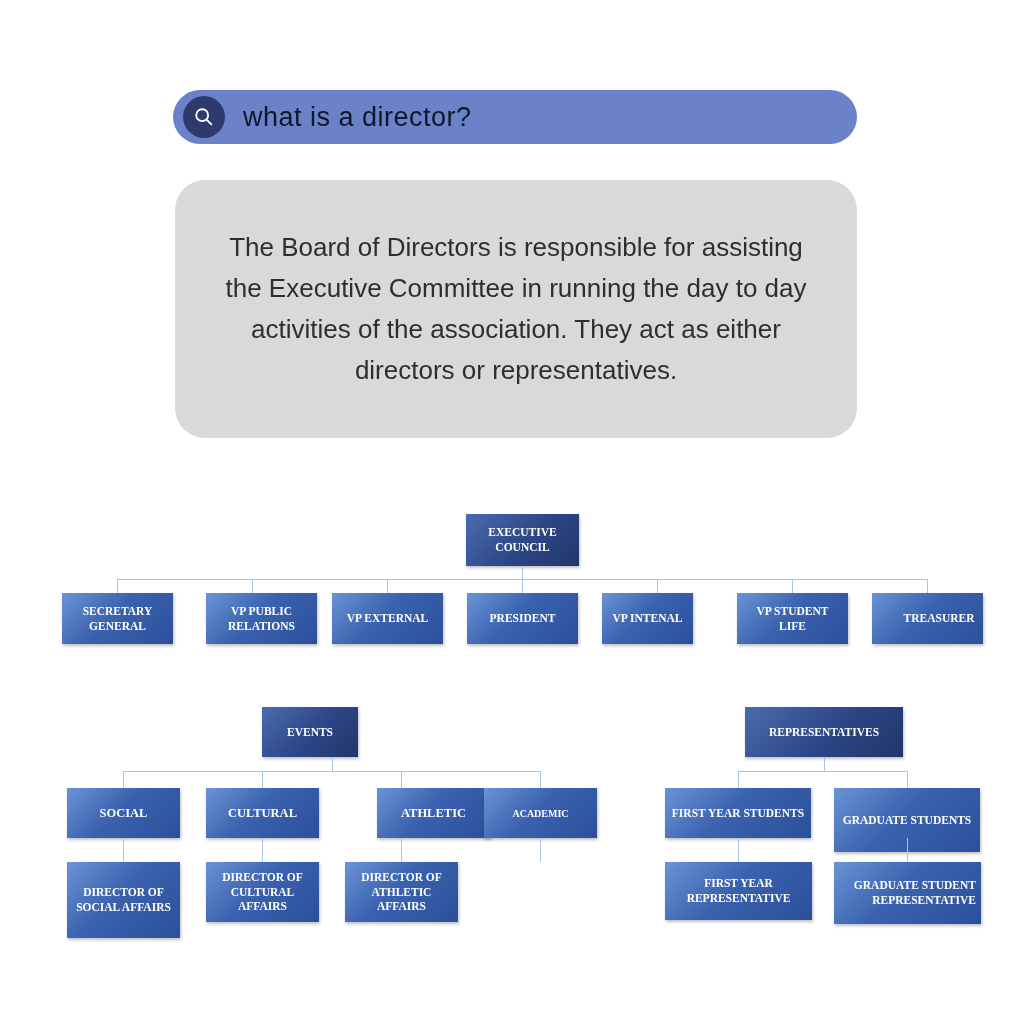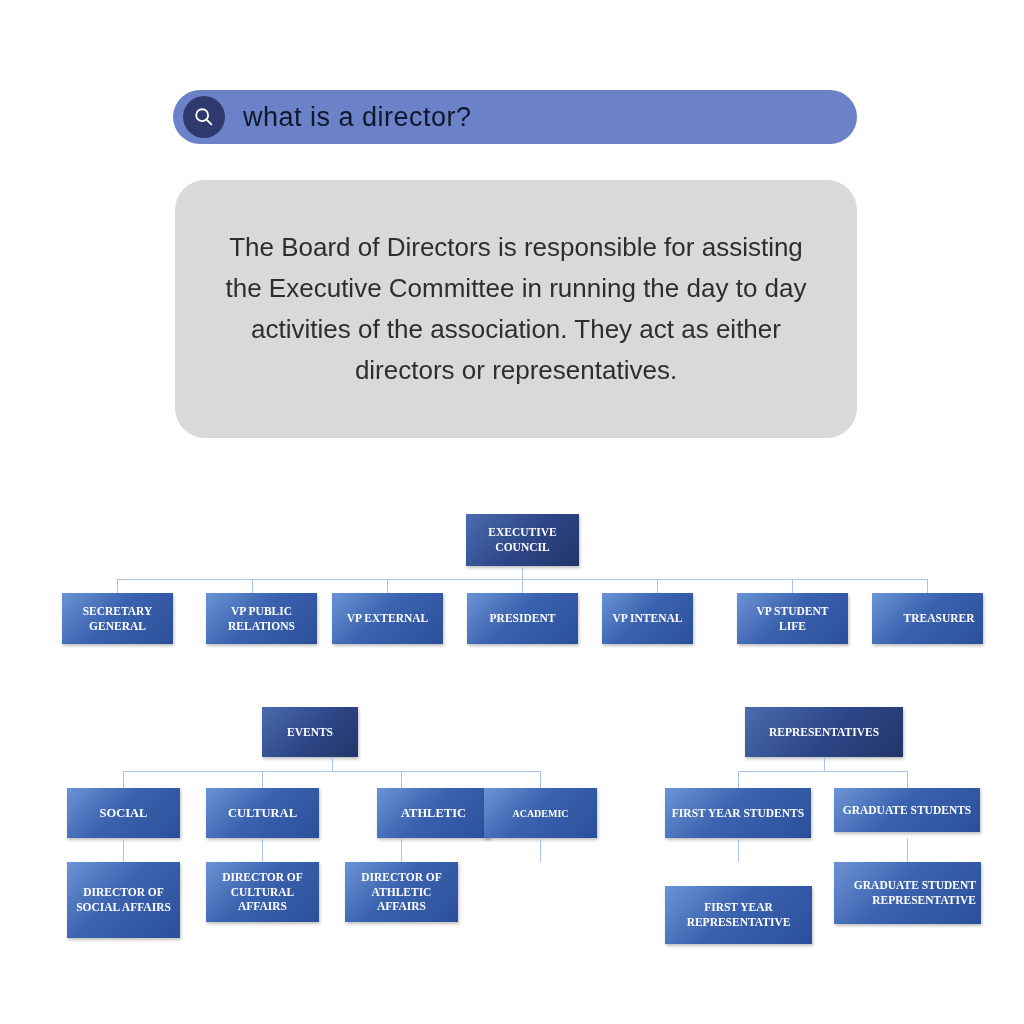--- a/index.html
+++ b/index.html
@@ -85,22 +85,22 @@
   <div class="node" style="left:67px;top:788px;width:113px;height:50px;font-size:12.5px;">SOCIAL</div>
   <div class="node" style="left:206px;top:788px;width:113px;height:50px;font-size:12.5px;">CULTURAL</div>
   <div class="node" style="left:345px;top:788px;width:113px;height:50px;font-size:12.5px;margin-left:32px;">ATHLETIC</div>
   <div class="node" style="left:484px;top:788px;width:113px;height:50px;font-size:10px;">ACADEMIC</div>
   <div class="node" style="left:67px;top:862px;width:113px;height:76px;">DIRECTOR OF SOCIAL AFFAIRS</div>
   <div class="node" style="left:206px;top:862px;width:113px;height:60px;">DIRECTOR OF CULTURAL AFFAIRS</div>
   <div class="node" style="left:345px;top:862px;width:113px;height:60px;">DIRECTOR OF ATHLETIC AFFAIRS</div>
 
   <div class="node header" style="left:745px;top:707px;width:158px;height:50px;">REPRESENTATIVES</div>
   <div class="node" style="left:665px;top:788px;width:146px;height:50px;">FIRST YEAR STUDENTS</div>
-  <div class="node" style="left:834px;top:788px;width:146px;height:44px;">GRADUATE STUDENTS</div>
-  <div class="node" style="left:665px;top:862px;width:147px;height:58px;margin-top:24px;">FIRST YEAR REPRESENTATIVE</div>
+  <div class="node" style="left:834px;top:788px;width:146px;height:64px;">GRADUATE STUDENTS</div>
+  <div class="node" style="left:665px;top:862px;width:147px;height:58px;">FIRST YEAR REPRESENTATIVE</div>
   <div class="node" style="left:834px;top:862px;width:147px;height:62px;text-align:right;">GRADUATE STUDENT REPRESENTATIVE</div>
 
   <div class="line" style="left:522px;top:566px;width:1px;height:13px;"></div>
   <div class="line" style="left:117px;top:579px;width:811px;height:1px;"></div>
   <div class="line" style="left:117px;top:579px;width:1px;height:14px;"></div>
   <div class="line" style="left:252px;top:579px;width:1px;height:14px;"></div>
   <div class="line" style="left:387px;top:579px;width:1px;height:14px;"></div>
   <div class="line" style="left:522px;top:579px;width:1px;height:14px;"></div>
   <div class="line" style="left:657px;top:579px;width:1px;height:14px;"></div>
   <div class="line" style="left:792px;top:579px;width:1px;height:14px;"></div>

